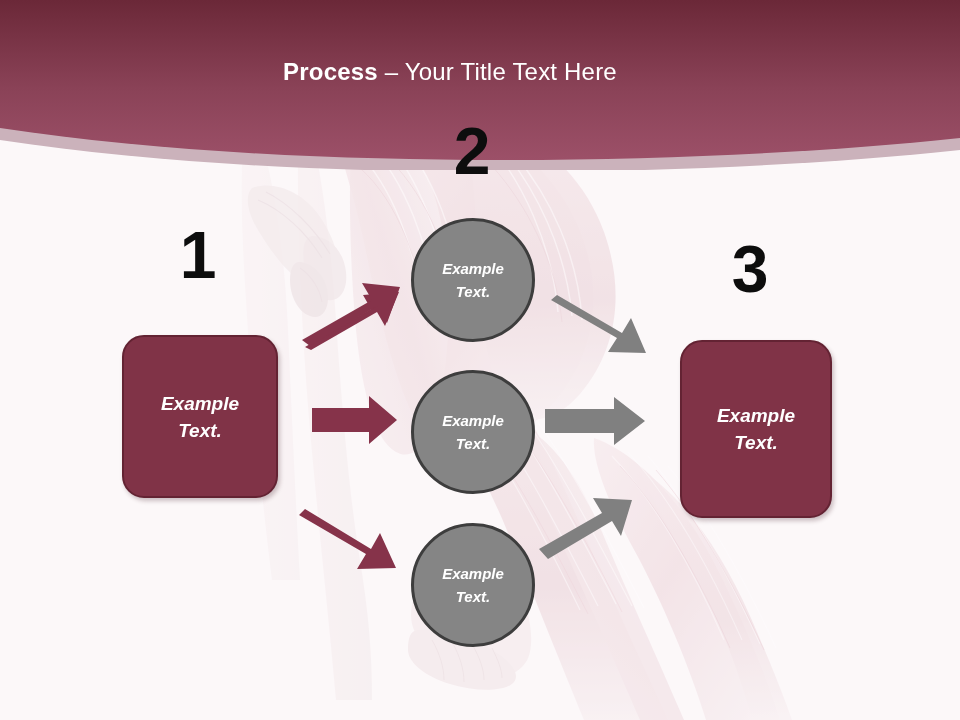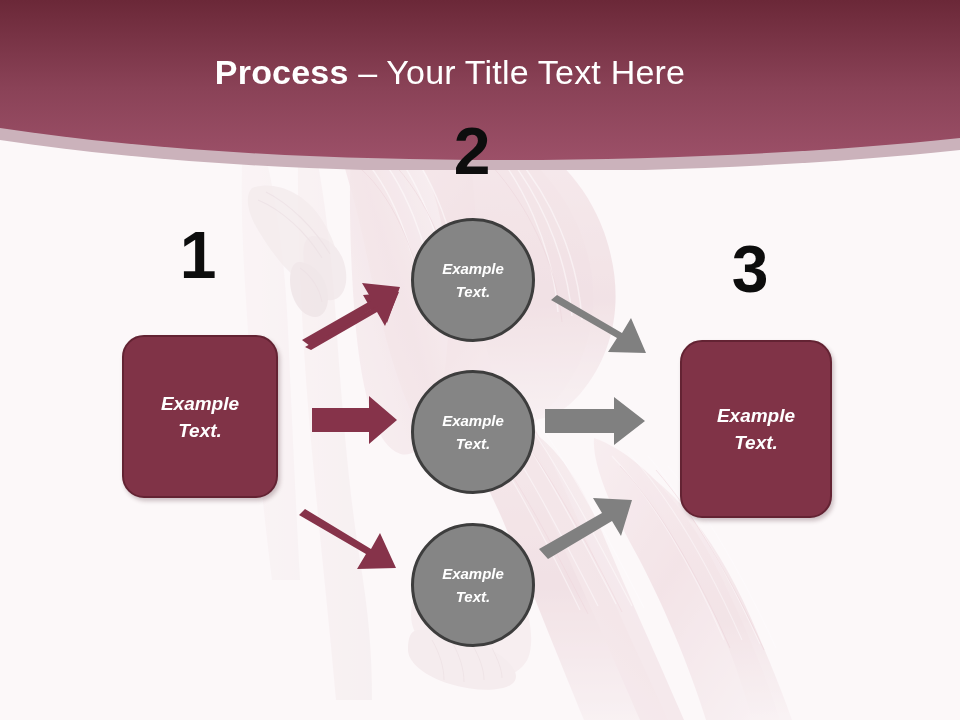--- a/index.html
+++ b/index.html
@@ -36,21 +36,21 @@
     pointer-events: none;
   }
 
   #title {
     position: absolute;
     left: 0;
     top: 52px;
     width: 900px;
     text-align: center;
     color: #ffffff;
-    font-size: 34px;
+    font-size: 24px;
     line-height: 40px;
     letter-spacing: 0.2px;
     white-space: nowrap;
   }
   #title .t-strong { font-weight: bold; }
   #title .t-rest   { font-weight: normal; }
 
   
   .step-num {
     position: absolute;

